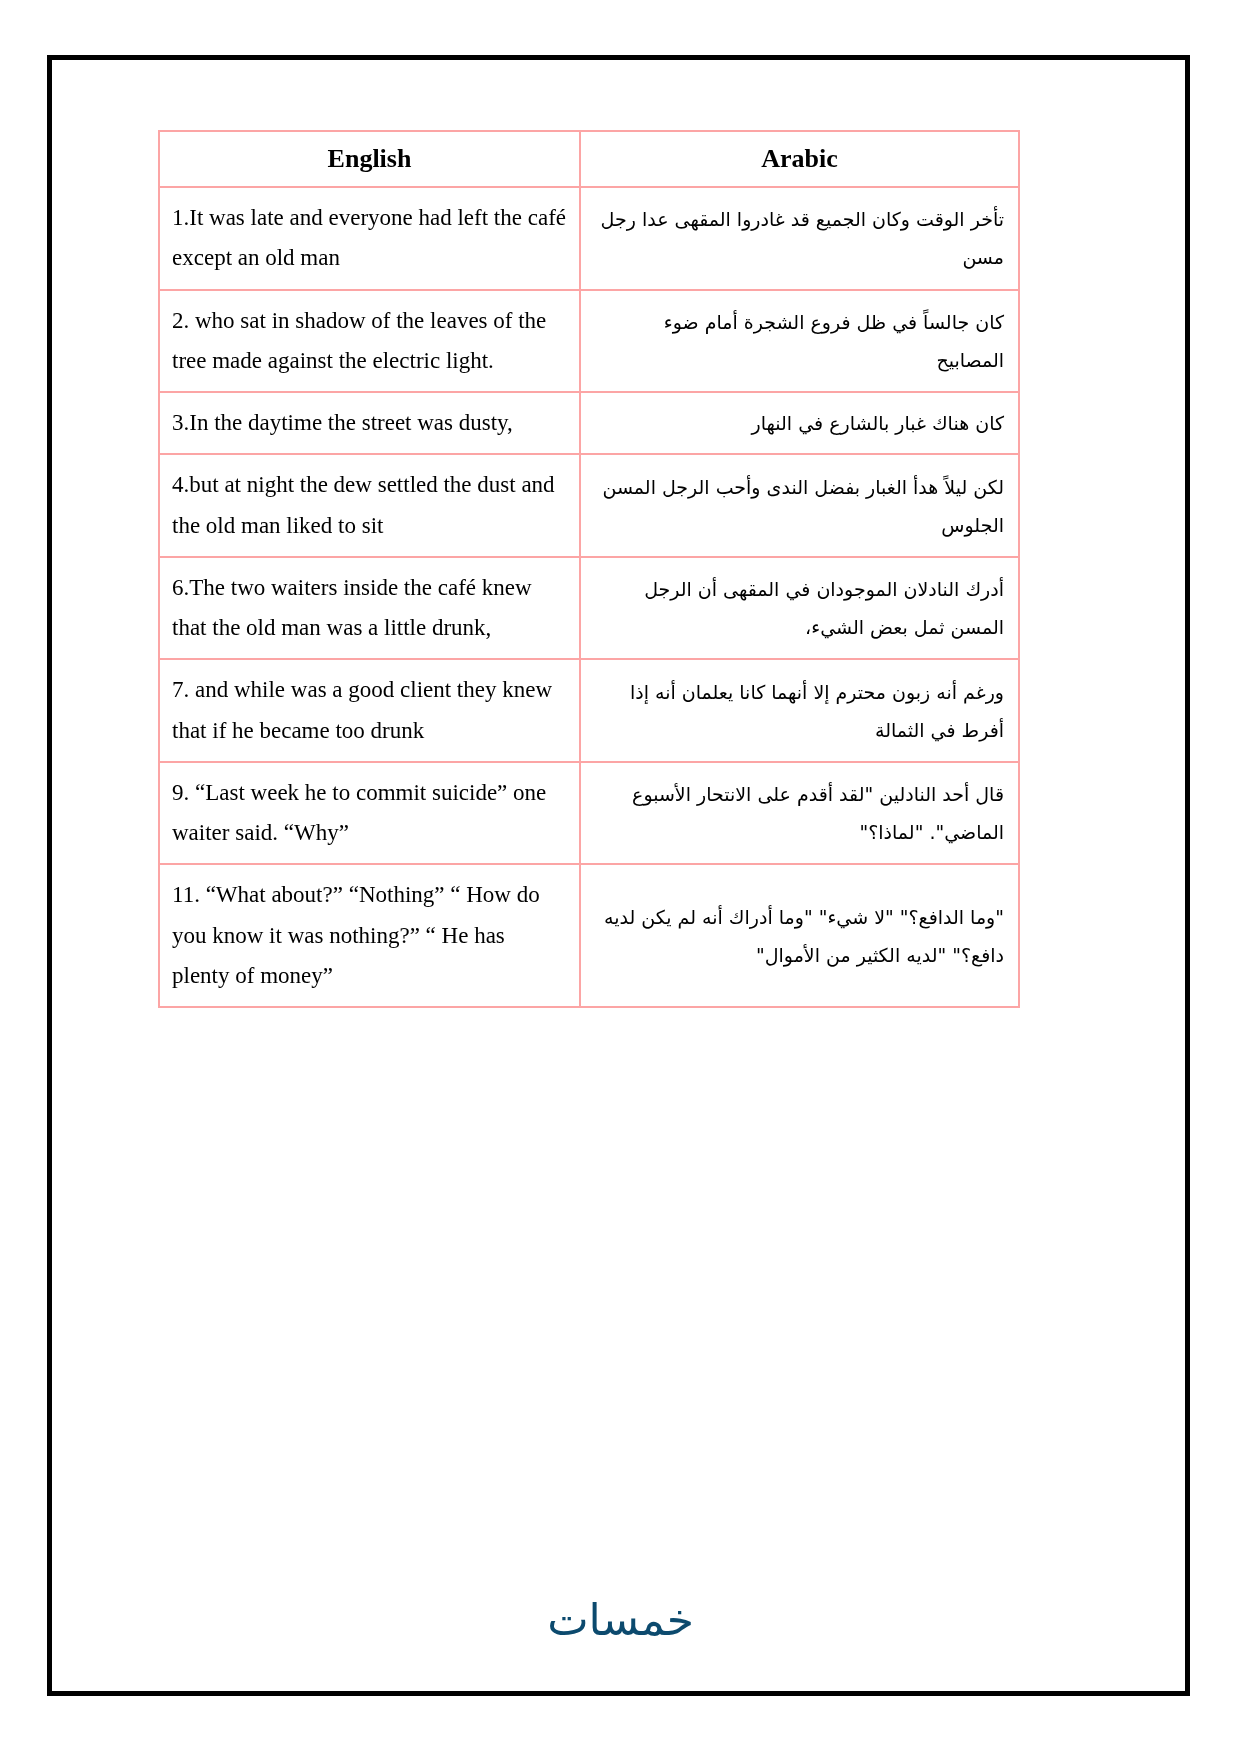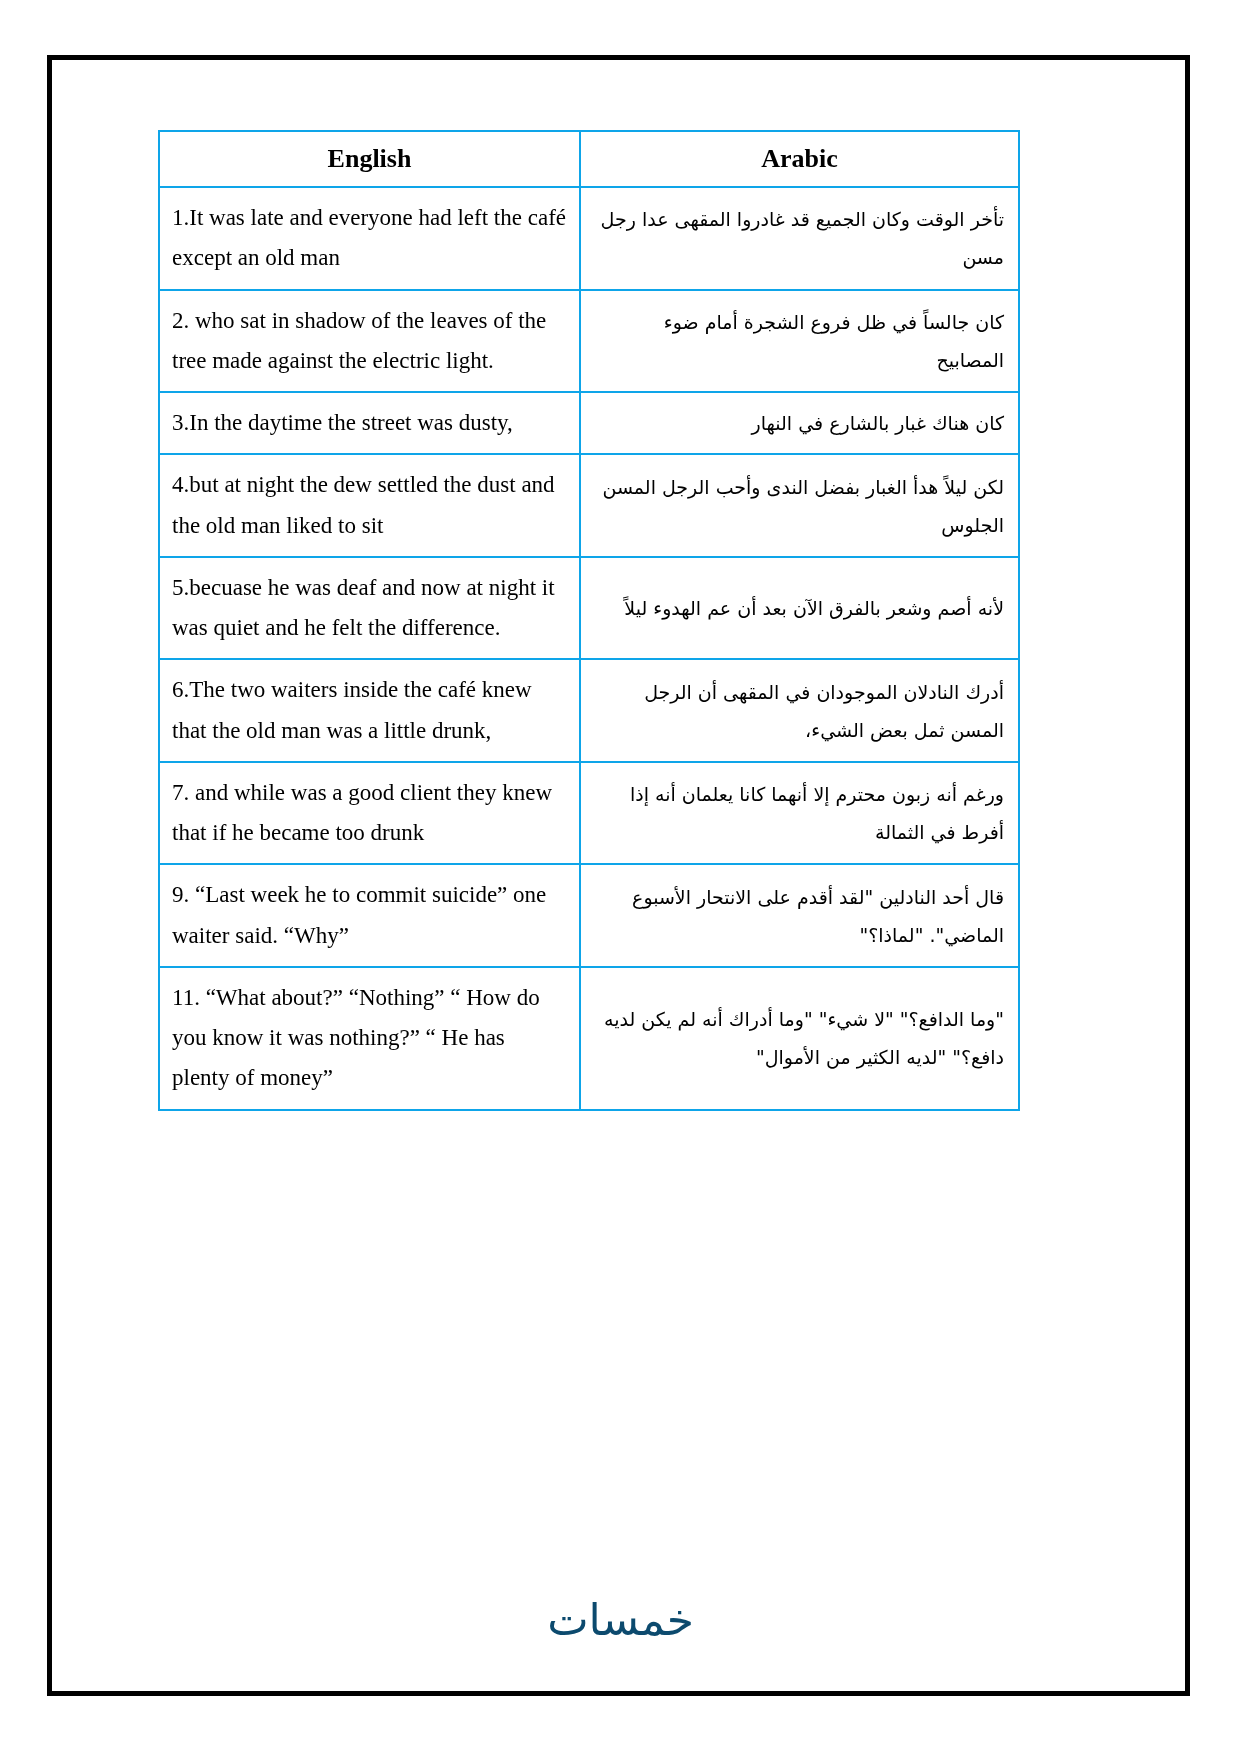--- a/index.html
+++ b/index.html
@@ -25,21 +25,21 @@
   }
   .translation-table {
     border-collapse: collapse;
     margin-left: 106px;
     margin-top: 70px;
     width: 804px;
     table-layout: fixed;
   }
   .translation-table th,
   .translation-table td {
-    border: 2px solid #0ea5e9;
+    border: 2px solid #fca5a5;
     vertical-align: middle;
     box-sizing: border-box;
   }
   .translation-table th {
     font-size: 26px;
     font-weight: bold;
     text-align: center;
     padding: 12px 8px;
     color: #000000;
   }
@@ -98,24 +98,20 @@
         </tr>
         <tr>
           <td class="english">3.In the daytime the street was dusty,</td>
           <td class="arabic">كان هناك غبار بالشارع في النهار</td>
         </tr>
         <tr>
           <td class="english">4.but at night the dew settled the dust and the old man liked to sit</td>
           <td class="arabic">لكن ليلاً هدأ الغبار بفضل الندى وأحب الرجل المسن الجلوس</td>
         </tr>
         <tr>
-          <td class="english">5.becuase he was deaf and now at night it was quiet and he felt the difference.</td>
-          <td class="arabic">لأنه أصم وشعر بالفرق الآن بعد أن عم الهدوء ليلاً</td>
-        </tr>
-        <tr>
           <td class="english">6.The two waiters inside the café knew that the old man was a little drunk,</td>
           <td class="arabic">أدرك النادلان الموجودان في المقهى أن الرجل المسن ثمل بعض الشيء،</td>
         </tr>
         <tr>
           <td class="english">7. and while was a good client they knew that if he became too drunk</td>
           <td class="arabic">ورغم أنه زبون محترم إلا أنهما كانا يعلمان أنه إذا أفرط في الثمالة</td>
         </tr>
         <tr>
           <td class="english">9. “Last week he to commit suicide” one waiter said. “Why”</td>
           <td class="arabic">قال أحد النادلين "لقد أقدم على الانتحار الأسبوع الماضي". "لماذا؟"</td>

